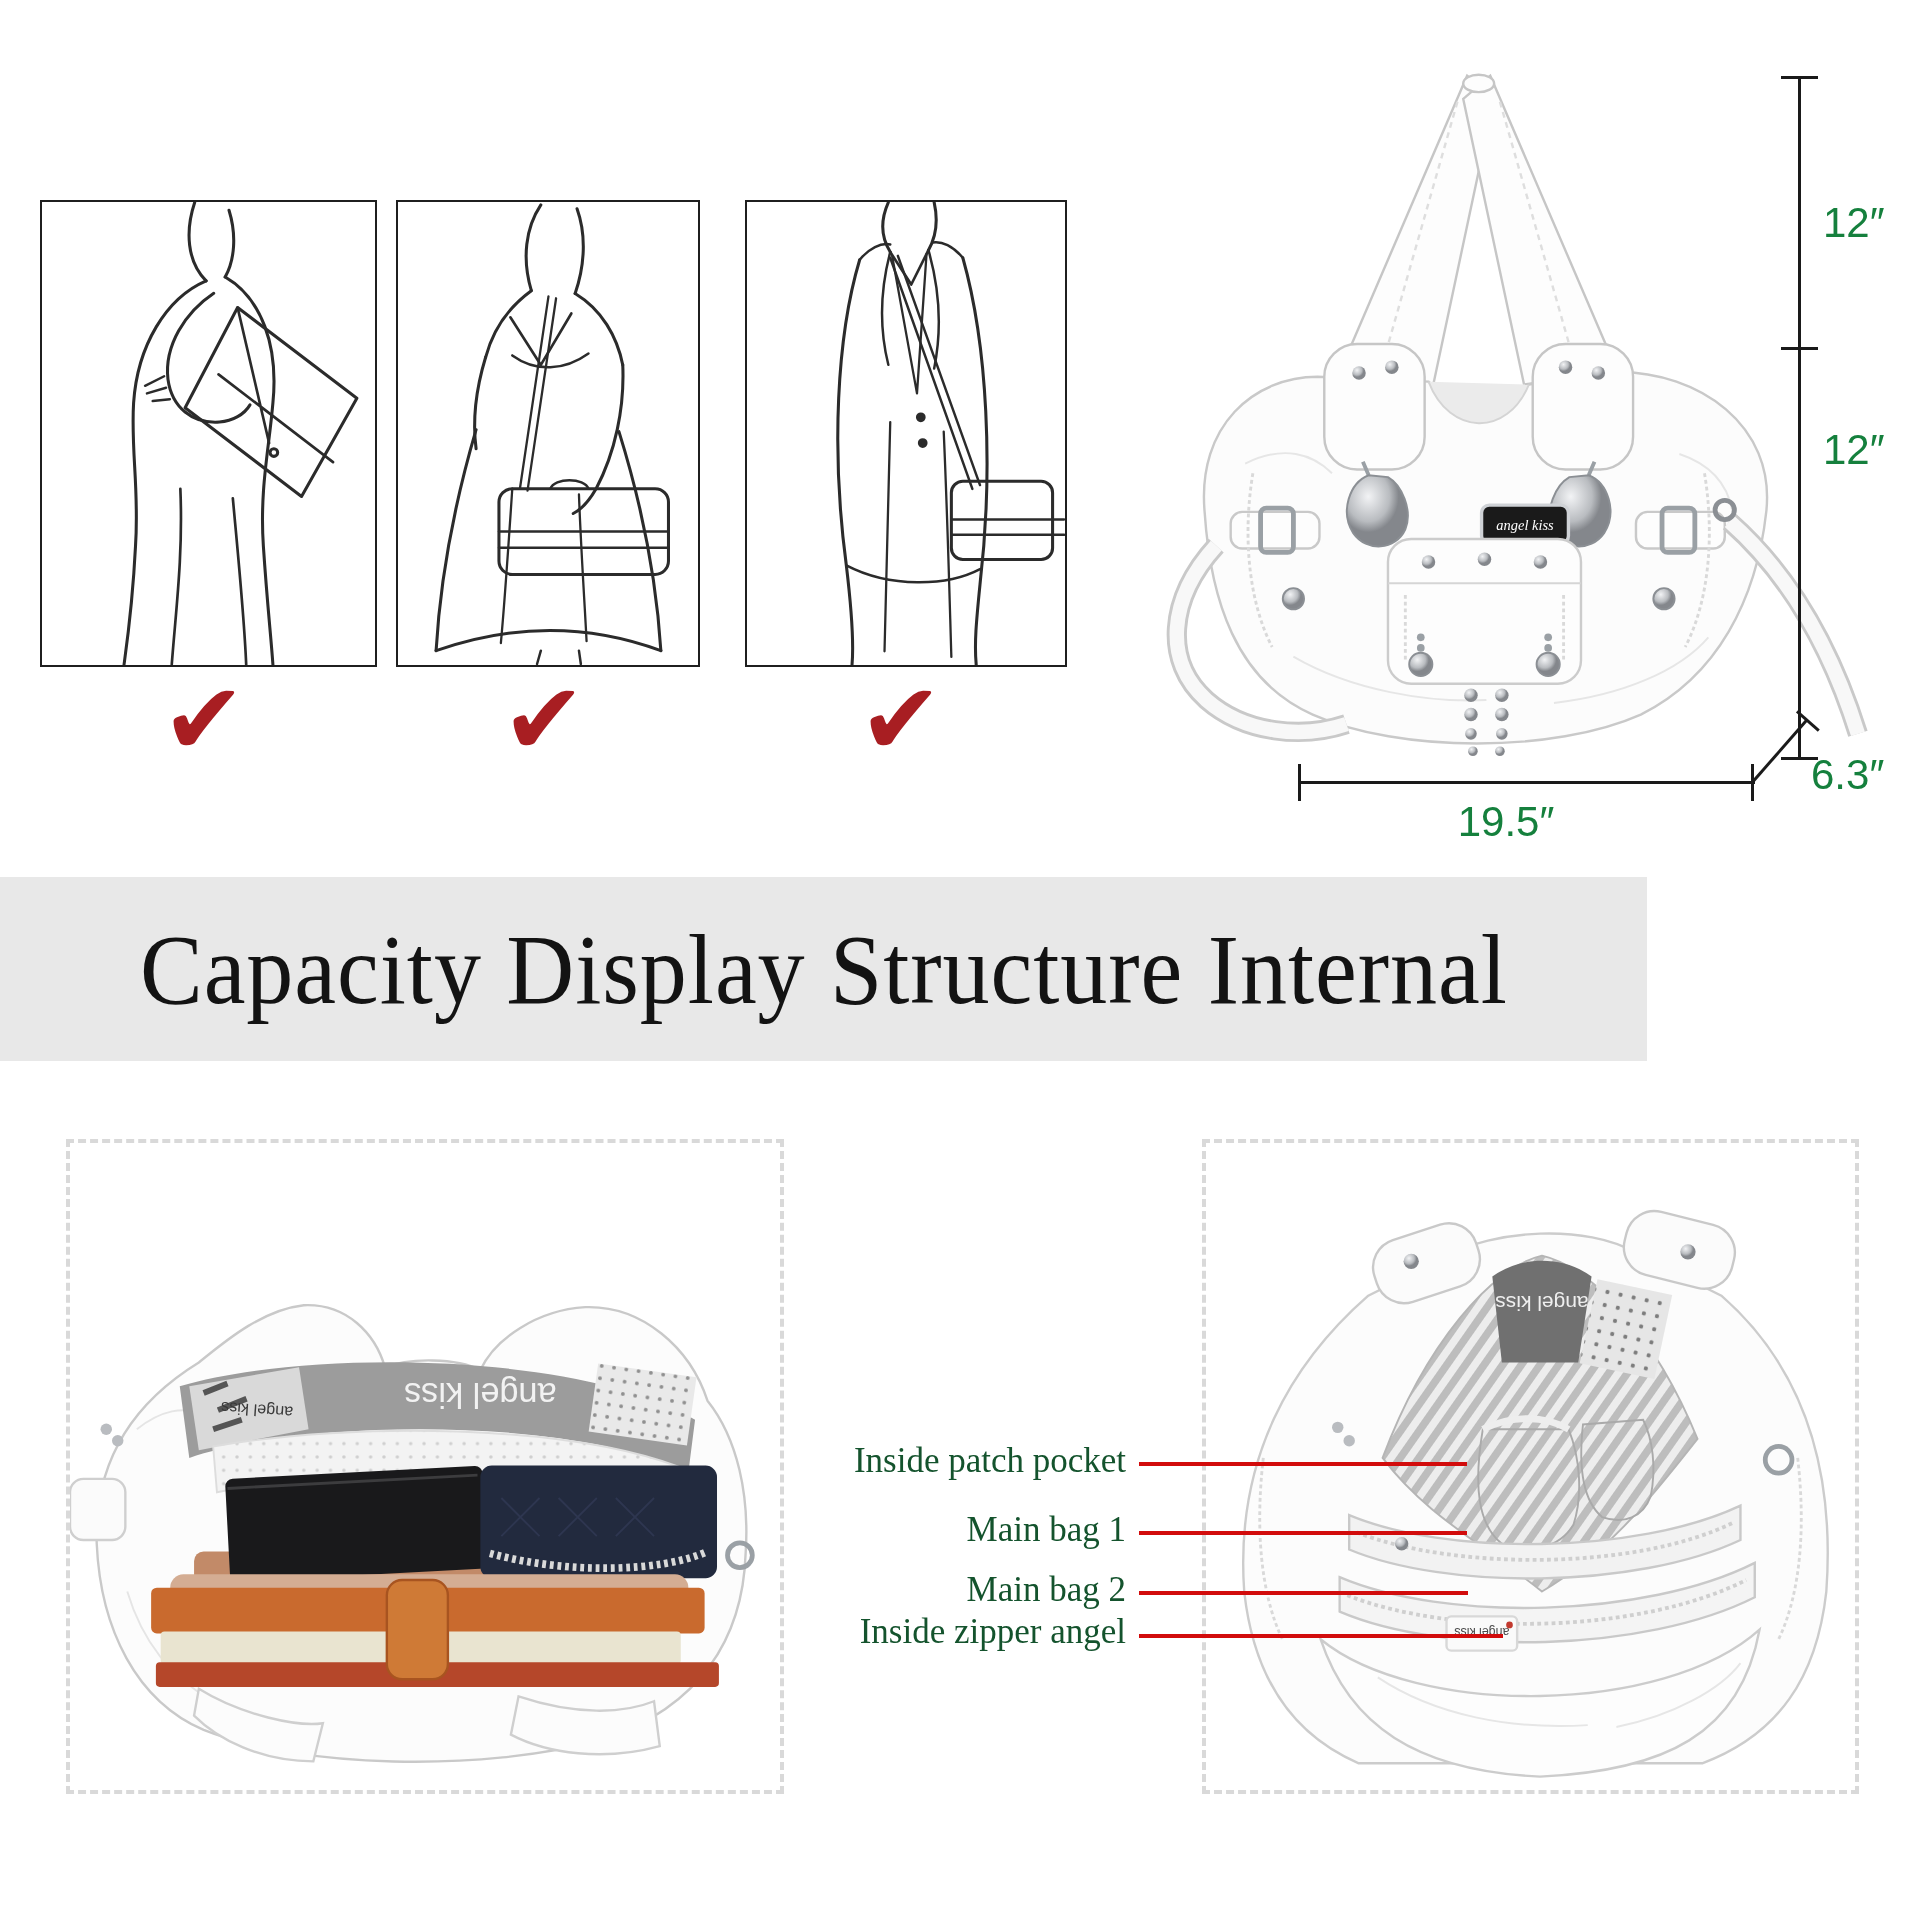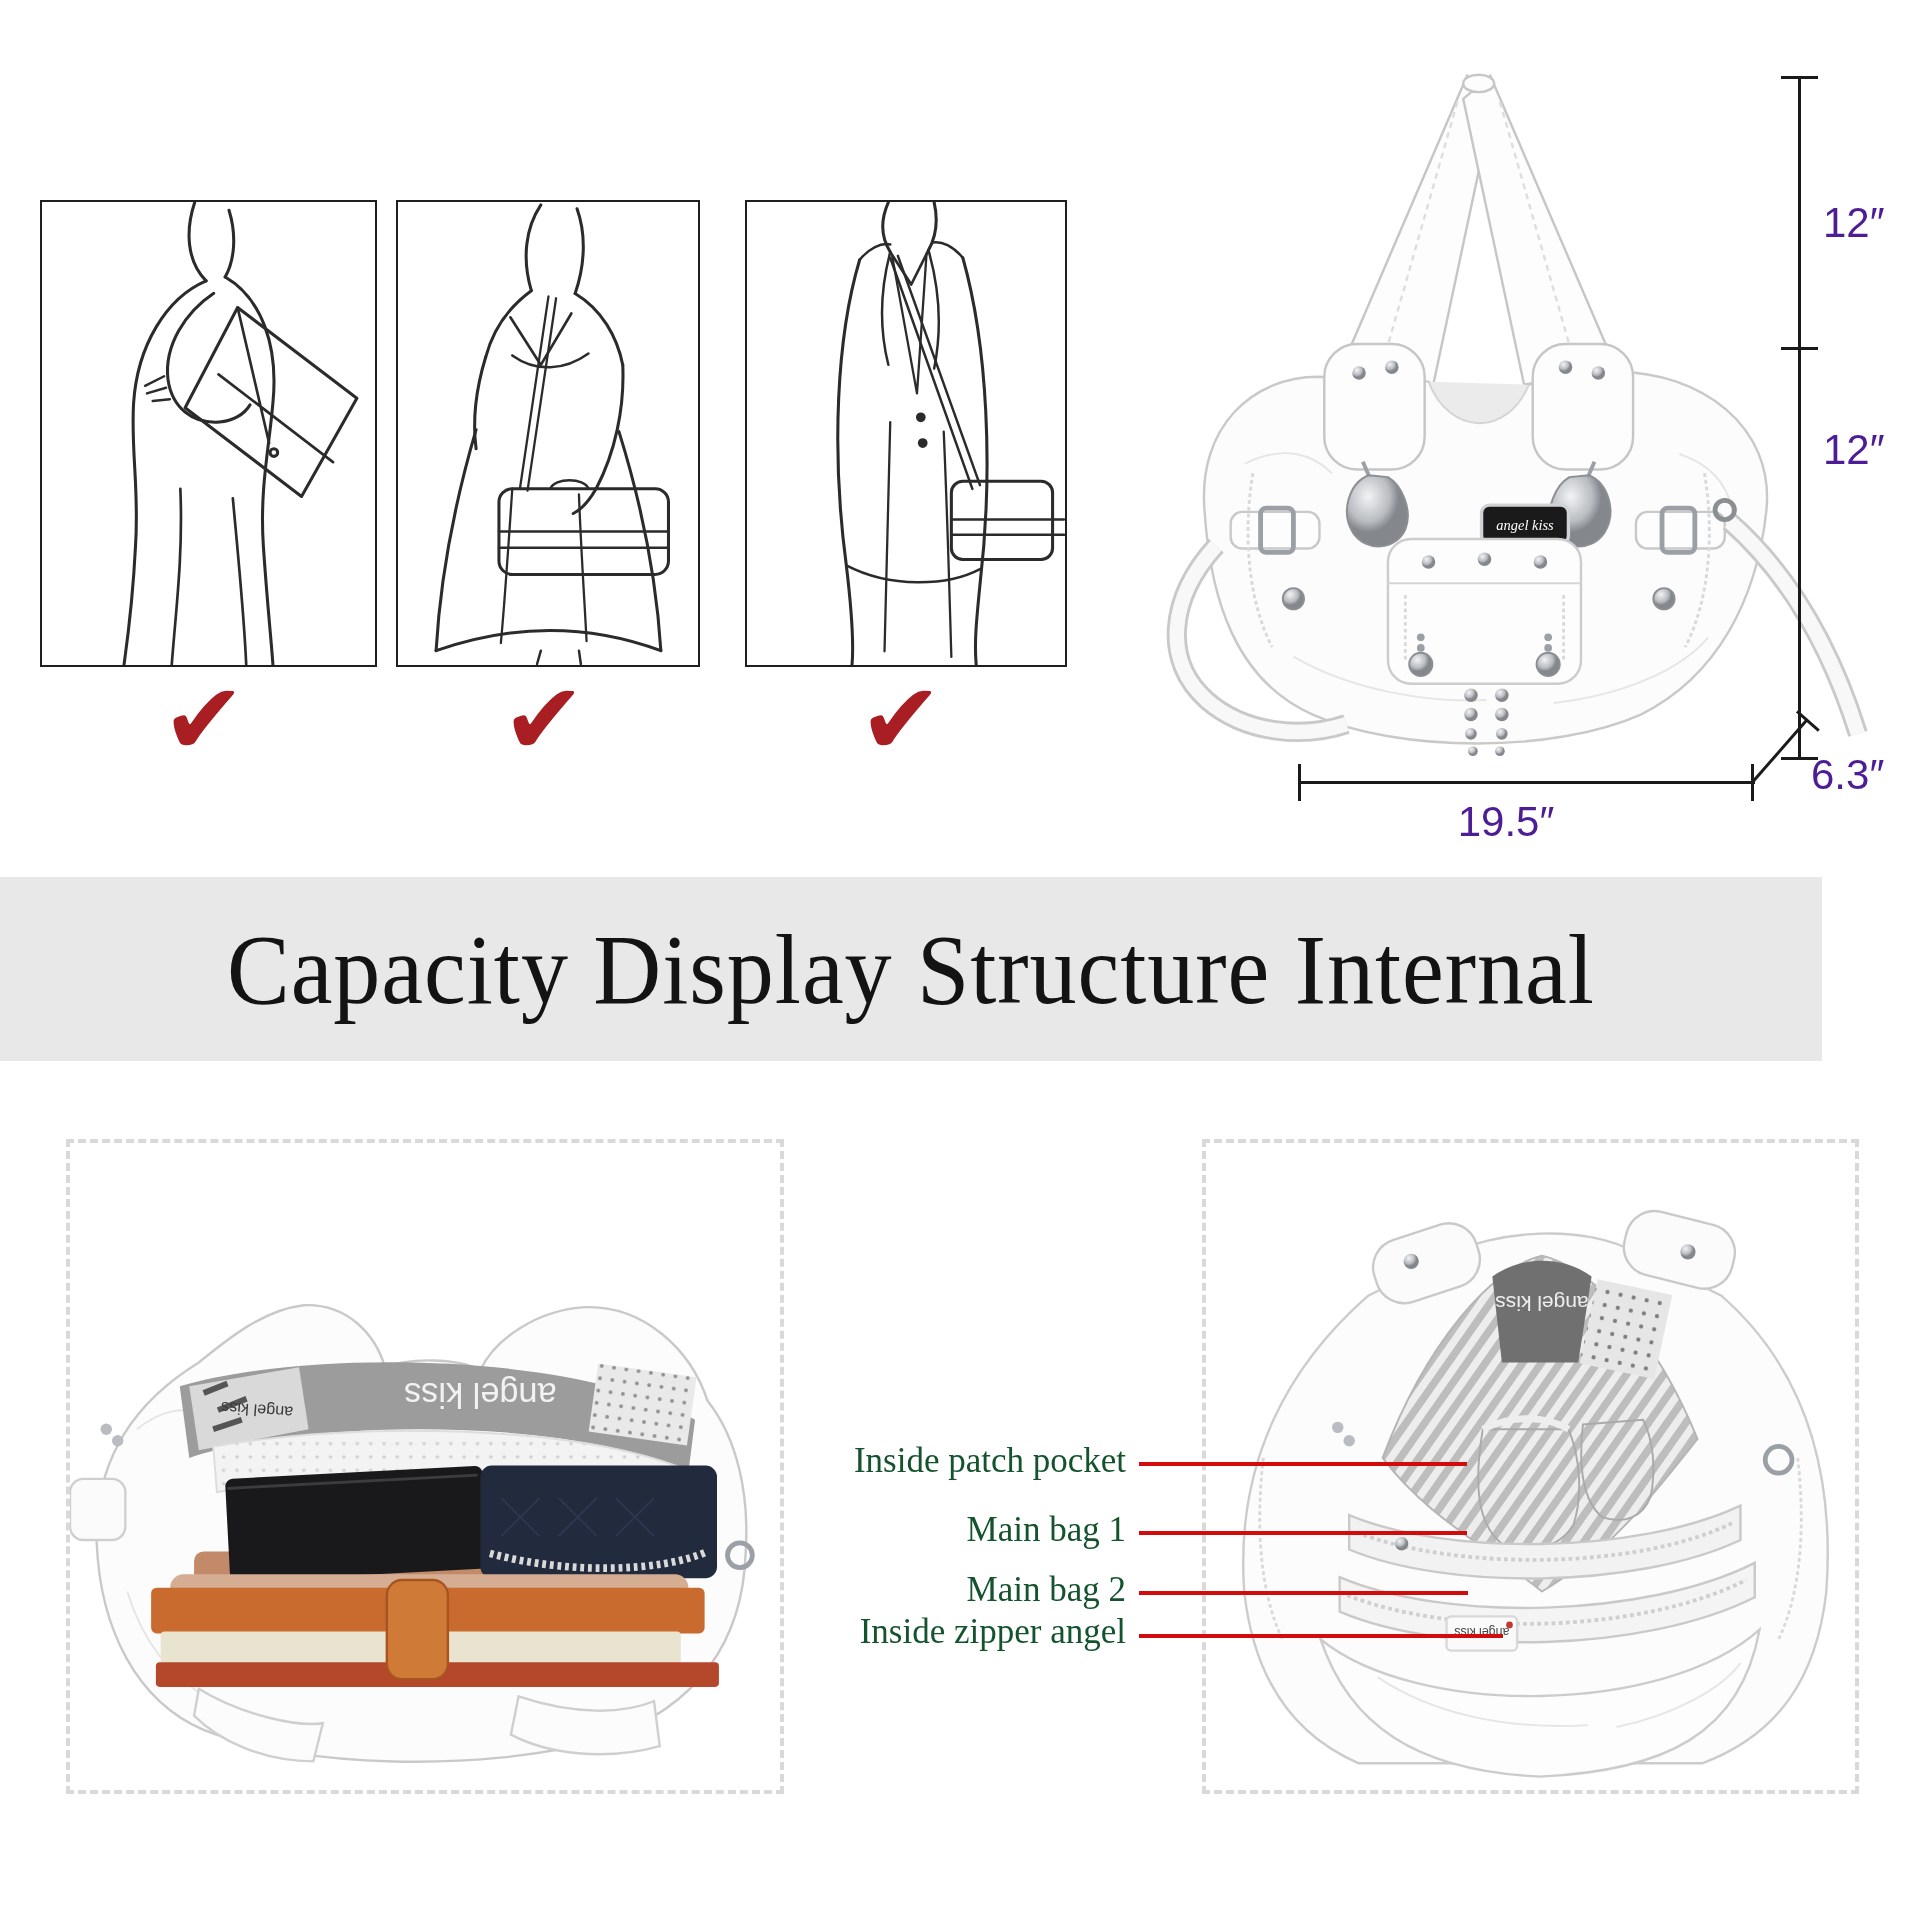--- a/index.html
+++ b/index.html
@@ -11,26 +11,26 @@
   
   .sketch-box{position:absolute;border:2.9px solid #1f1f1f;background:#ffffff;box-sizing:border-box;}
   .sketch-box svg{display:block;width:100%;height:100%;}
   .checkmark{
     position:absolute;font-family:"DejaVu Sans",sans-serif;font-size:100px;line-height:1;
     color:#a81e22;font-weight:400;
   }
   
   .dim-line{position:absolute;background:#1a1a1a;}
   .dim-label{
-    position:absolute;font-family:"Liberation Sans",sans-serif;font-size:42px;color:#4c1d95;
+    position:absolute;font-family:"Liberation Sans",sans-serif;font-size:42px;color:#15803d;
     white-space:nowrap;
   }
   
   .banner{
-    position:absolute;left:0;top:877px;width:1822px;height:184px;background:#e8e8e8;
+    position:absolute;left:0;top:877px;width:1647px;height:184px;background:#e8e8e8;
     display:flex;align-items:center;justify-content:center;text-align:right;
   }
   .banner .title{
     font-family:"Liberation Serif",serif;font-size:99px;color:#131313;
     transform:scaleX(0.95);white-space:nowrap;letter-spacing:1px;
   }
   
   .dash-panel{position:absolute;border:4.8px dashed #d9d9d9;background:#ffffff;box-sizing:border-box;}
   .dash-panel svg{display:block;width:100%;height:100%;}
   

